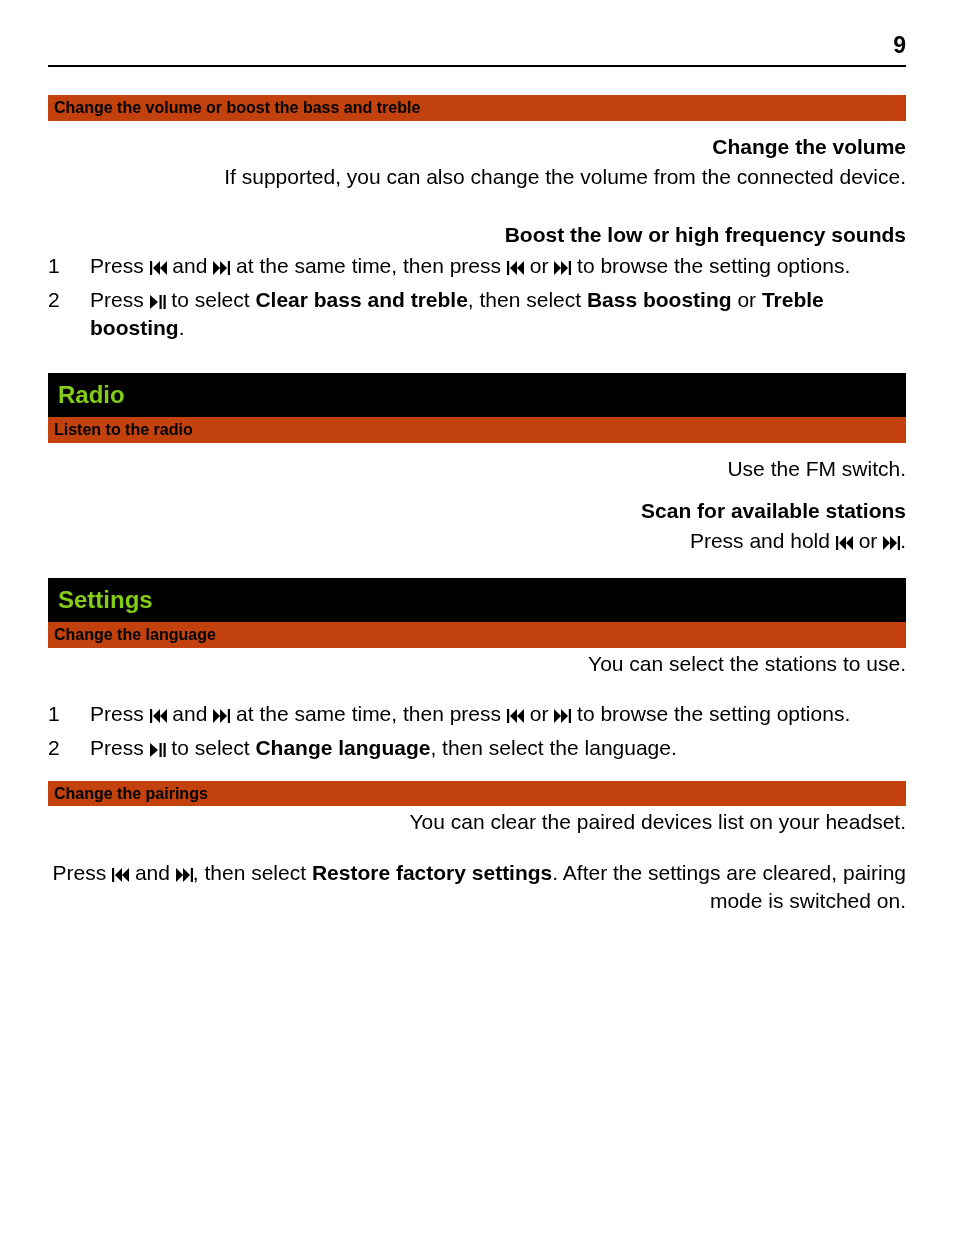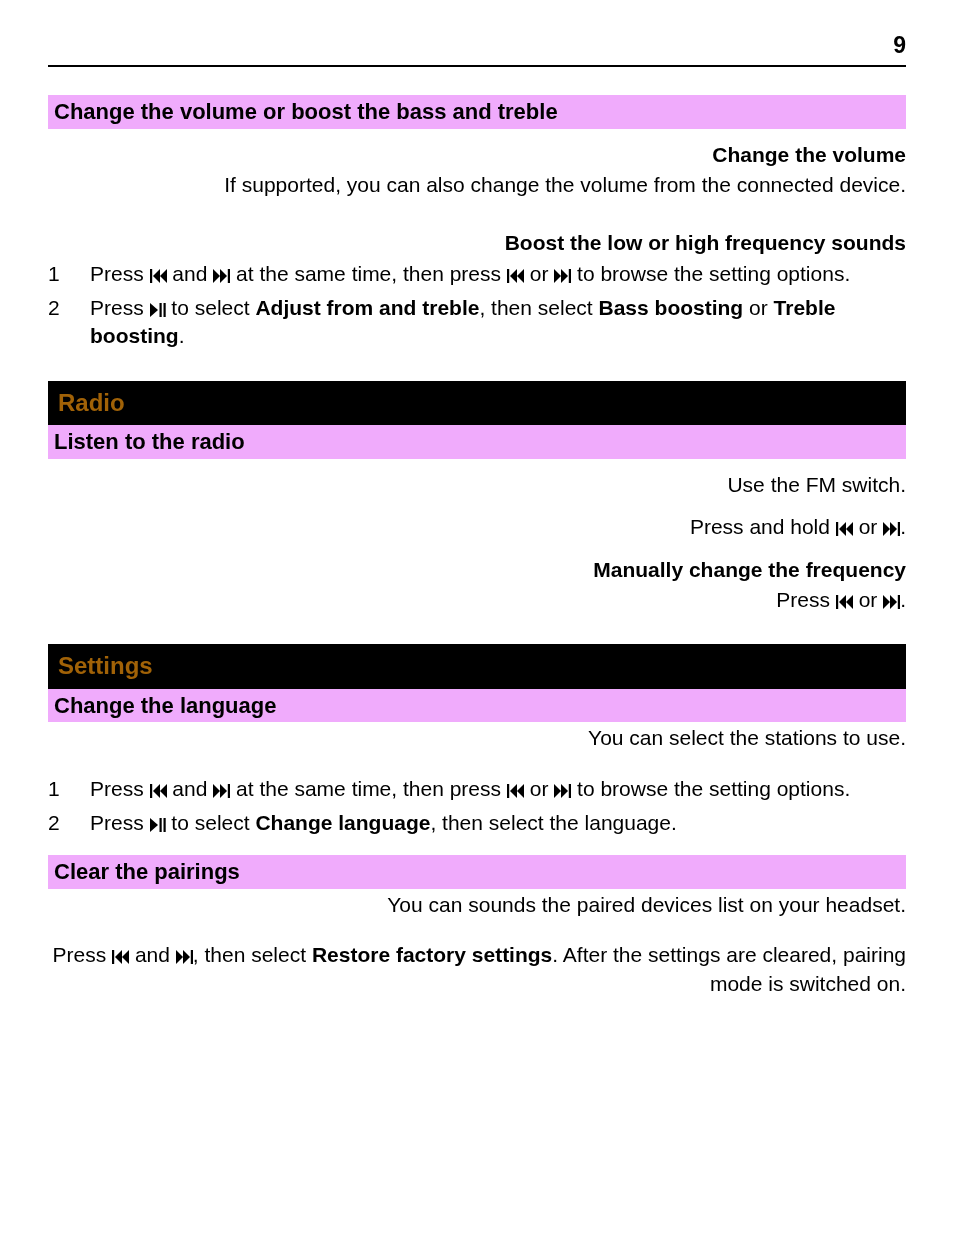--- a/index.html
+++ b/index.html
@@ -16,29 +16,29 @@
   }
   .pagenum {
     text-align: right;
     font-weight: 700;
     font-size: 23px;
     border-bottom: 2px solid #000;
     margin-bottom: 28px;
     padding-bottom: 4px;
   }
   .grey-bar {
-    background: #f0abfc;
+    background: #c2410c;
     font-weight: 700;
     padding: 2px 6px;
     margin-bottom: 12px;
-    font-size: 22px;
+    font-size: 16px;
   }
   .black-bar {
     background: #000;
-    color: #a16207;
+    color: #84cc16;
     font-weight: 700;
     padding: 6px 10px;
     font-size: 24px;
     margin-top: 22px;
   }
   .bold {
     font-weight: 700;
   }
   p {
     margin: 0 0 2px 0;
@@ -119,53 +119,44 @@
               </svg></span><span> or </span><span class="icon"><svg width="17" height="14">
                 <use href="#next-icon"></use>
               </svg></span><span> to browse the setting options.</span>
         </span>
       </li>
       <li>
         <span class="num">2</span>
         <span>
           <span>Press </span><span class="icon"><svg width="16" height="14">
                 <use href="#playpause-icon"></use>
-              </svg></span><span> to select </span><span class="bold">Adjust from and treble</span><span>, then select </span><span class="bold">Bass boosting</span><span> or </span><span class="bold">Treble boosting</span><span>.</span>
+              </svg></span><span> to select </span><span class="bold">Clear bass and treble</span><span>, then select </span><span class="bold">Bass boosting</span><span> or </span><span class="bold">Treble boosting</span><span>.</span>
         </span>
       </li>
     </ol>
   </div>
 
   <div class="black-bar">Radio</div>
   <div class="grey-bar" style="margin-top:0">Listen to the radio</div>
 
   <div class="sub">
     <p>Use the FM switch.</p>
   </div>
 
   <div class="sub">
+    <p class="bold">Scan for available stations</p>
     <p>
       <span>Press and hold </span><span class="icon"><svg width="17" height="14">
             <use href="#prev-icon"></use>
           </svg></span><span> or </span><span class="icon"><svg width="17" height="14">
             <use href="#next-icon"></use>
           </svg></span><span>.</span>
     </p>
   </div>
 
-  <div class="block">
-    <p class="bold">Manually change the frequency</p>
-    <p>
-      <span>Press </span><span class="icon"><svg width="17" height="14">
-            <use href="#prev-icon"></use>
-          </svg></span><span> or </span><span class="icon"><svg width="17" height="14">
-            <use href="#next-icon"></use>
-          </svg></span><span>.</span>
-    </p>
-  </div>
 
   <div class="black-bar">Settings</div>
   <div class="grey-bar" style="margin-top:0;margin-bottom:2px">Change the language</div>
   <p style="margin-bottom:22px">You can select the stations to use.</p>
 
   <ol class="steps" style="margin-bottom:18px">
     <li>
       <span class="num">1</span>
       <span>
         <span>Press </span><span class="icon"><svg width="17" height="14">
@@ -182,22 +173,22 @@
     <li>
       <span class="num">2</span>
       <span>
         <span>Press </span><span class="icon"><svg width="16" height="14">
               <use href="#playpause-icon"></use>
             </svg></span><span> to select </span><span class="bold">Change language</span><span>, then select the language.</span>
       </span>
     </li>
   </ol>
 
-  <div class="grey-bar" style="margin-bottom:2px">Clear the pairings</div>
-  <p style="margin-bottom:22px">You can sounds the paired devices list on your headset.</p>
+  <div class="grey-bar" style="margin-bottom:2px">Change the pairings</div>
+  <p style="margin-bottom:22px">You can clear the paired devices list on your headset.</p>
 
   <p>
     <span>Press </span><span class="icon"><svg width="17" height="14">
           <use href="#prev-icon"></use>
         </svg></span><span> and </span><span class="icon"><svg width="17" height="14">
           <use href="#next-icon"></use>
         </svg></span><span>, then select </span><span class="bold">Restore factory settings</span><span>. After the settings are cleared, pairing mode is switched on.</span>
   </p>
 
 </div>

